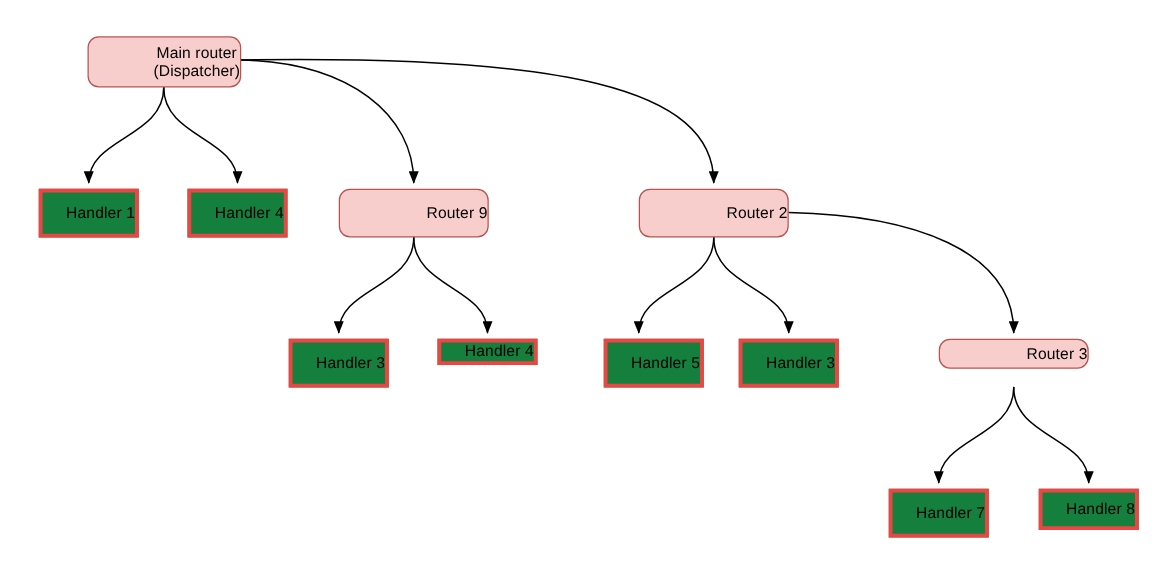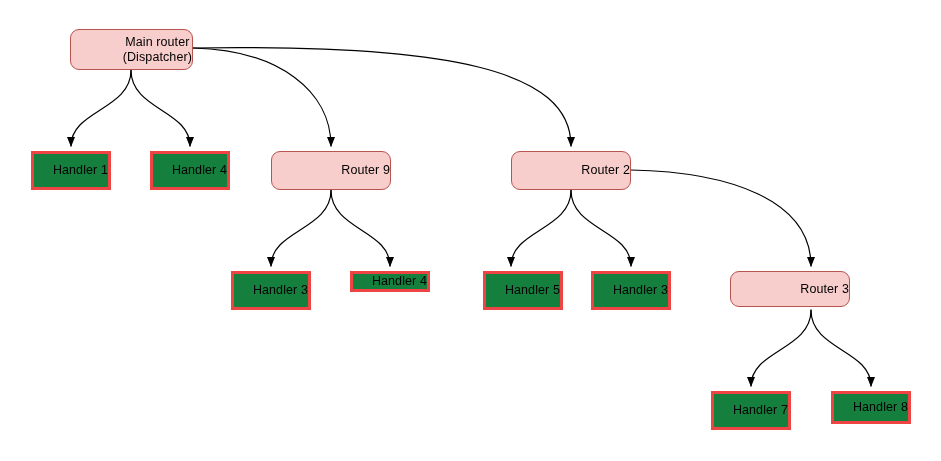--- a/index.html
+++ b/index.html
@@ -84,18 +84,18 @@
       <div class="node node-router" style="left: 70px; top: 29px; width: 123px; height: 41px;"><span class="node-label">Main router
 (Dispatcher)</span></div>
       <div class="node node-handler" style="left: 31px; top: 151px; width: 80px; height: 39px;"><span class="node-label">Handler 1</span></div>
       <div class="node node-handler" style="left: 150px; top: 151px; width: 80px; height: 39px;"><span class="node-label">Handler 4</span></div>
       <div class="node node-router" style="left: 271px; top: 151px; width: 120px; height: 39px;"><span class="node-label">Router 9</span></div>
       <div class="node node-router" style="left: 511px; top: 151px; width: 120px; height: 39px;"><span class="node-label">Router 2</span></div>
       <div class="node node-handler" style="left: 231px; top: 271px; width: 80px; height: 39px;"><span class="node-label">Handler 3</span></div>
       <div class="node node-handler" style="left: 350px; top: 271px; width: 80px; height: 21px;"><span class="node-label">Handler 4</span></div>
       <div class="node node-handler" style="left: 471px; top: 271px; width: 80px; height: 39px; margin-left: 12px;"><span class="node-label">Handler 5</span></div>
       <div class="node node-handler" style="left: 591px; top: 271px; width: 80px; height: 39px;"><span class="node-label">Handler 3</span></div>
-      <div class="node node-router" style="left: 730px; top: 271px; width: 120px; height: 36px; padding-left: 42px;"><span class="node-label">Router 3</span></div>
+      <div class="node node-router" style="left: 751px; top: 271px; width: 120px; height: 24px; padding-left: 42px;"><span class="node-label">Router 3</span></div>
       <div class="node node-handler" style="left: 711px; top: 391px; width: 80px; height: 39px;"><span class="node-label">Handler 7</span></div>
       <div class="node node-handler" style="left: 831px; top: 391px; width: 80px; height: 33px;"><span class="node-label">Handler 8</span></div>
     </div>
 
 </div>
 
 </body></html>

